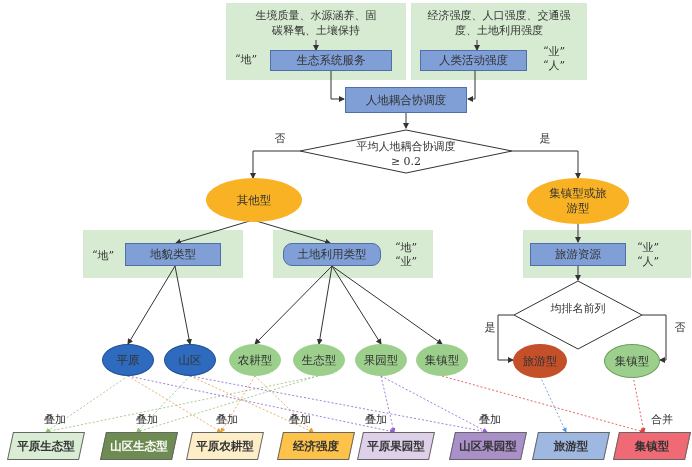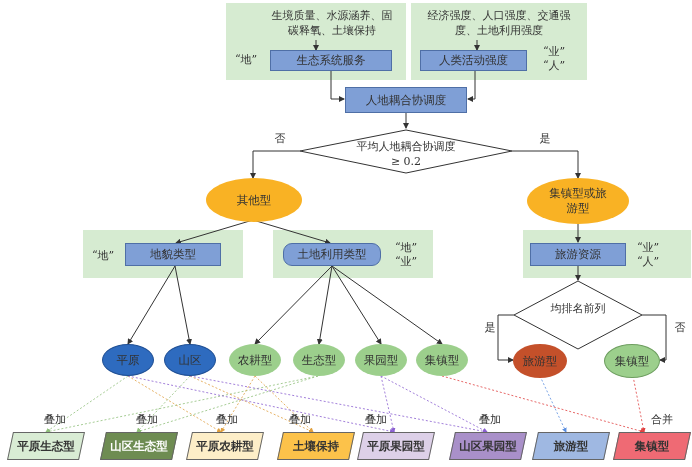--- a/index.html
+++ b/index.html
@@ -82,21 +82,21 @@
     <line x1="128" y1="376" x2="394" y2="432" stroke="#8a5fd0" marker-end="url(#ap)"></line>
     <line x1="190" y1="376" x2="487" y2="432" stroke="#8a5fd0" marker-end="url(#ap)"></line>
     <line x1="381" y1="376" x2="394" y2="432" stroke="#8a5fd0" marker-end="url(#ap)"></line>
     <line x1="381" y1="376" x2="487" y2="432" stroke="#8a5fd0" marker-end="url(#ap)"></line>
     <line x1="540" y1="376" x2="566" y2="432" stroke="#5a8ee0" marker-end="url(#abl)"></line>
     <line x1="442" y1="376" x2="644" y2="432" stroke="#e04040" marker-end="url(#ar)"></line>
     <line x1="633" y1="376" x2="644" y2="432" stroke="#e04040" marker-end="url(#ar)"></line>
   </g>
 </svg>
 
-<div class="txt" style="left:226px;top:8px;width:180px;padding-left:16px;">
+<div class="txt" style="left:226px;top:8px;width:180px;">
   <div>生境质量、水源涵养、固</div>
   <div>碳释氧、土壤保持</div>
 </div>
 <div class="txt" style="left:228px;top:52px;width:36px;">“地”</div>
 <div class="rect" style="left:270px;top:50px;width:122px;height:21px;">生态系统服务</div>
 
 <div class="txt" style="left:411px;top:8px;width:176px;">
   <div>经济强度、人口强度、交通强</div>
   <div>度、土地利用强度</div>
 </div>
@@ -159,21 +159,21 @@
     <div class="para" style="left: 103px; top: 432px; width: 72px; height: 28px;">
       <div class="shape" style="background: rgb(110, 140, 82);"></div>
       <span style="color: rgb(255, 255, 255);">山区生态型</span>
     </div>
     <div class="para" style="left: 189px; top: 432px; width: 72px; height: 28px;">
       <div class="shape" style="background: rgb(253, 238, 200);"></div>
       <span>平原农耕型</span>
     </div>
     <div class="para" style="left: 280px; top: 432px; width: 72px; height: 28px;">
       <div class="shape" style="background: rgb(252, 194, 74);"></div>
-      <span>土壤保持</span>
+      <span>经济强度</span>
     </div>
     <div class="para" style="left: 360px; top: 432px; width: 72px; height: 28px;">
       <div class="shape" style="background: rgb(221, 208, 232);"></div>
       <span>平原果园型</span>
     </div>
     <div class="para" style="left: 452px; top: 432px; width: 72px; height: 28px;">
       <div class="shape" style="background: rgb(169, 144, 201);"></div>
       <span>山区果园型</span>
     </div>
     <div class="para" style="left: 535px; top: 432px; width: 72px; height: 28px;">

